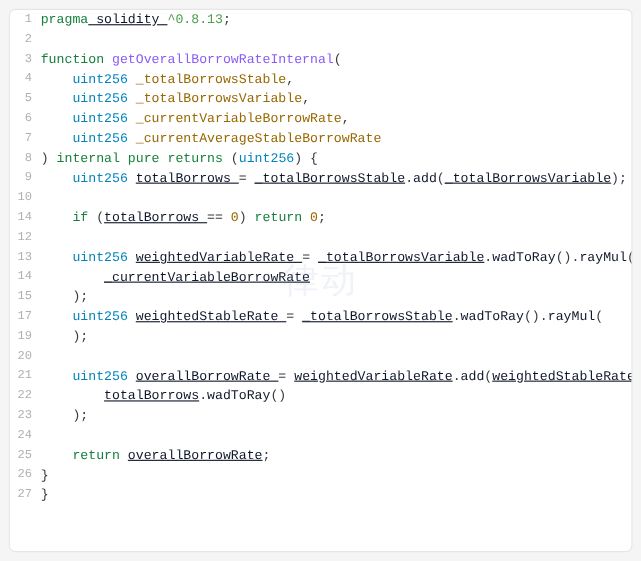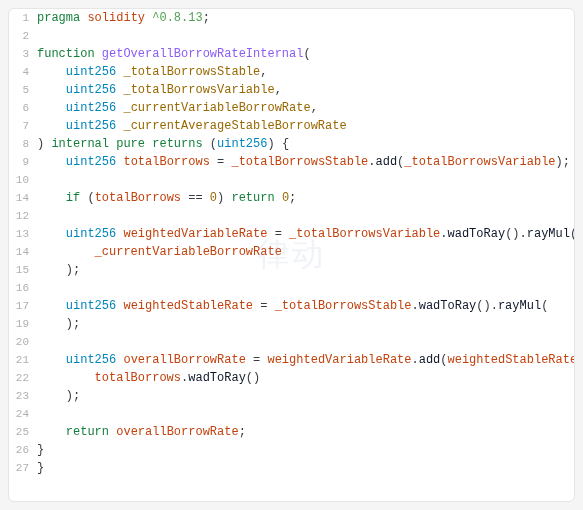--- a/index.html
+++ b/index.html
@@ -51,21 +51,21 @@
     color: #383a42;
   }
   .tok-keyword { color: #15803d; }
   .tok-type { color: #0184bc; }
   .tok-funcname { color: #8b5cf6; }
   .tok-param { color: #986801; }
   .tok-method { color: #0f172a; }
   .tok-number { color: #986801; }
   .tok-version { color: #50a14f; }
   .tok-punct { color: #383a42; }
-  .tok-ident { color: #c2410c; }
+  .tok-ident { color: #0f172a; text-decoration: underline; }
 </style>
 </head>
 <body>
 
 <div class="code-block">
   <div class="watermark">律动</div>
   <div id="lines">
       <div class="line">
         <div class="gutter">1</div>
         <div class="code"><span class="tok-keyword">pragma</span><span></span><span class="tok-ident"> solidity </span><span class="tok-version">^0.8.13</span><span class="tok-punct">;</span></div>
@@ -120,24 +120,20 @@
       </div>
       <div class="line">
         <div class="gutter">14</div>
         <div class="code"><span>        </span><span class="tok-ident">_currentVariableBorrowRate</span></div>
       </div>
       <div class="line">
         <div class="gutter">15</div>
         <div class="code"><span>    </span><span class="tok-punct">);</span></div>
       </div>
       <div class="line">
-        <div class="gutter">16</div>
-        <div class="code"></div>
-      </div>
-      <div class="line">
         <div class="gutter">17</div>
         <div class="code"><span>    </span><span class="tok-type">uint256</span><span> </span><span class="tok-ident">weightedStableRate </span><span class="tok-punct">= </span><span class="tok-ident">_totalBorrowsStable</span><span class="tok-punct">.</span><span class="tok-method">wadToRay</span><span class="tok-punct">().</span><span class="tok-method">rayMul</span><span class="tok-punct">(</span></div>
       </div>
       <div class="line">
         <div class="gutter">19</div>
         <div class="code"><span>    </span><span class="tok-punct">);</span></div>
       </div>
       <div class="line">
         <div class="gutter">20</div>
         <div class="code"></div>

